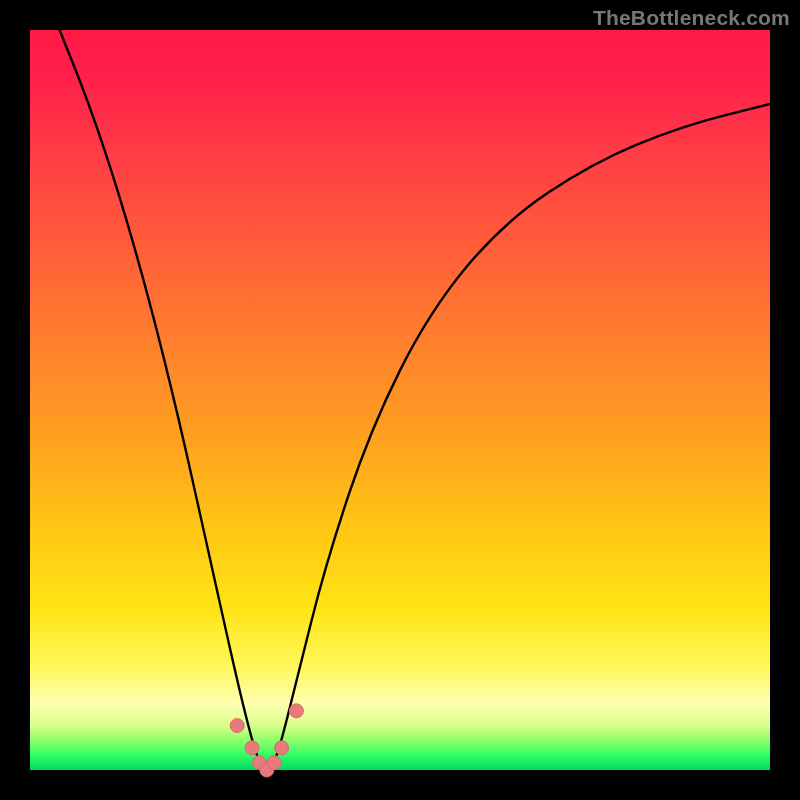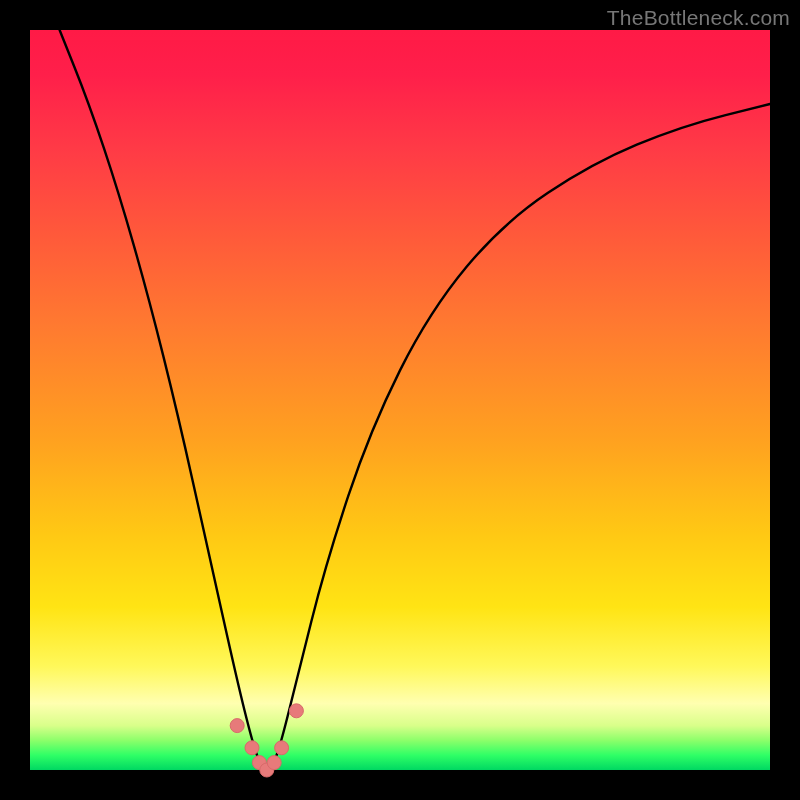--- a/index.html
+++ b/index.html
@@ -16,21 +16,21 @@
     width: 800px;
     height: 800px;
     background: #000;
   }
   .watermark {
     position: absolute;
     top: 6px;
     right: 10px;
     color: #777;
     font-size: 21px;
-    font-weight: 400;
+    font-weight: 700;
     letter-spacing: 0.2px;
     z-index: 5;
     user-select: none;
   }
   
   .plot {
     position: absolute;
     left: 30px;
     top: 30px;
     width: 740px;

